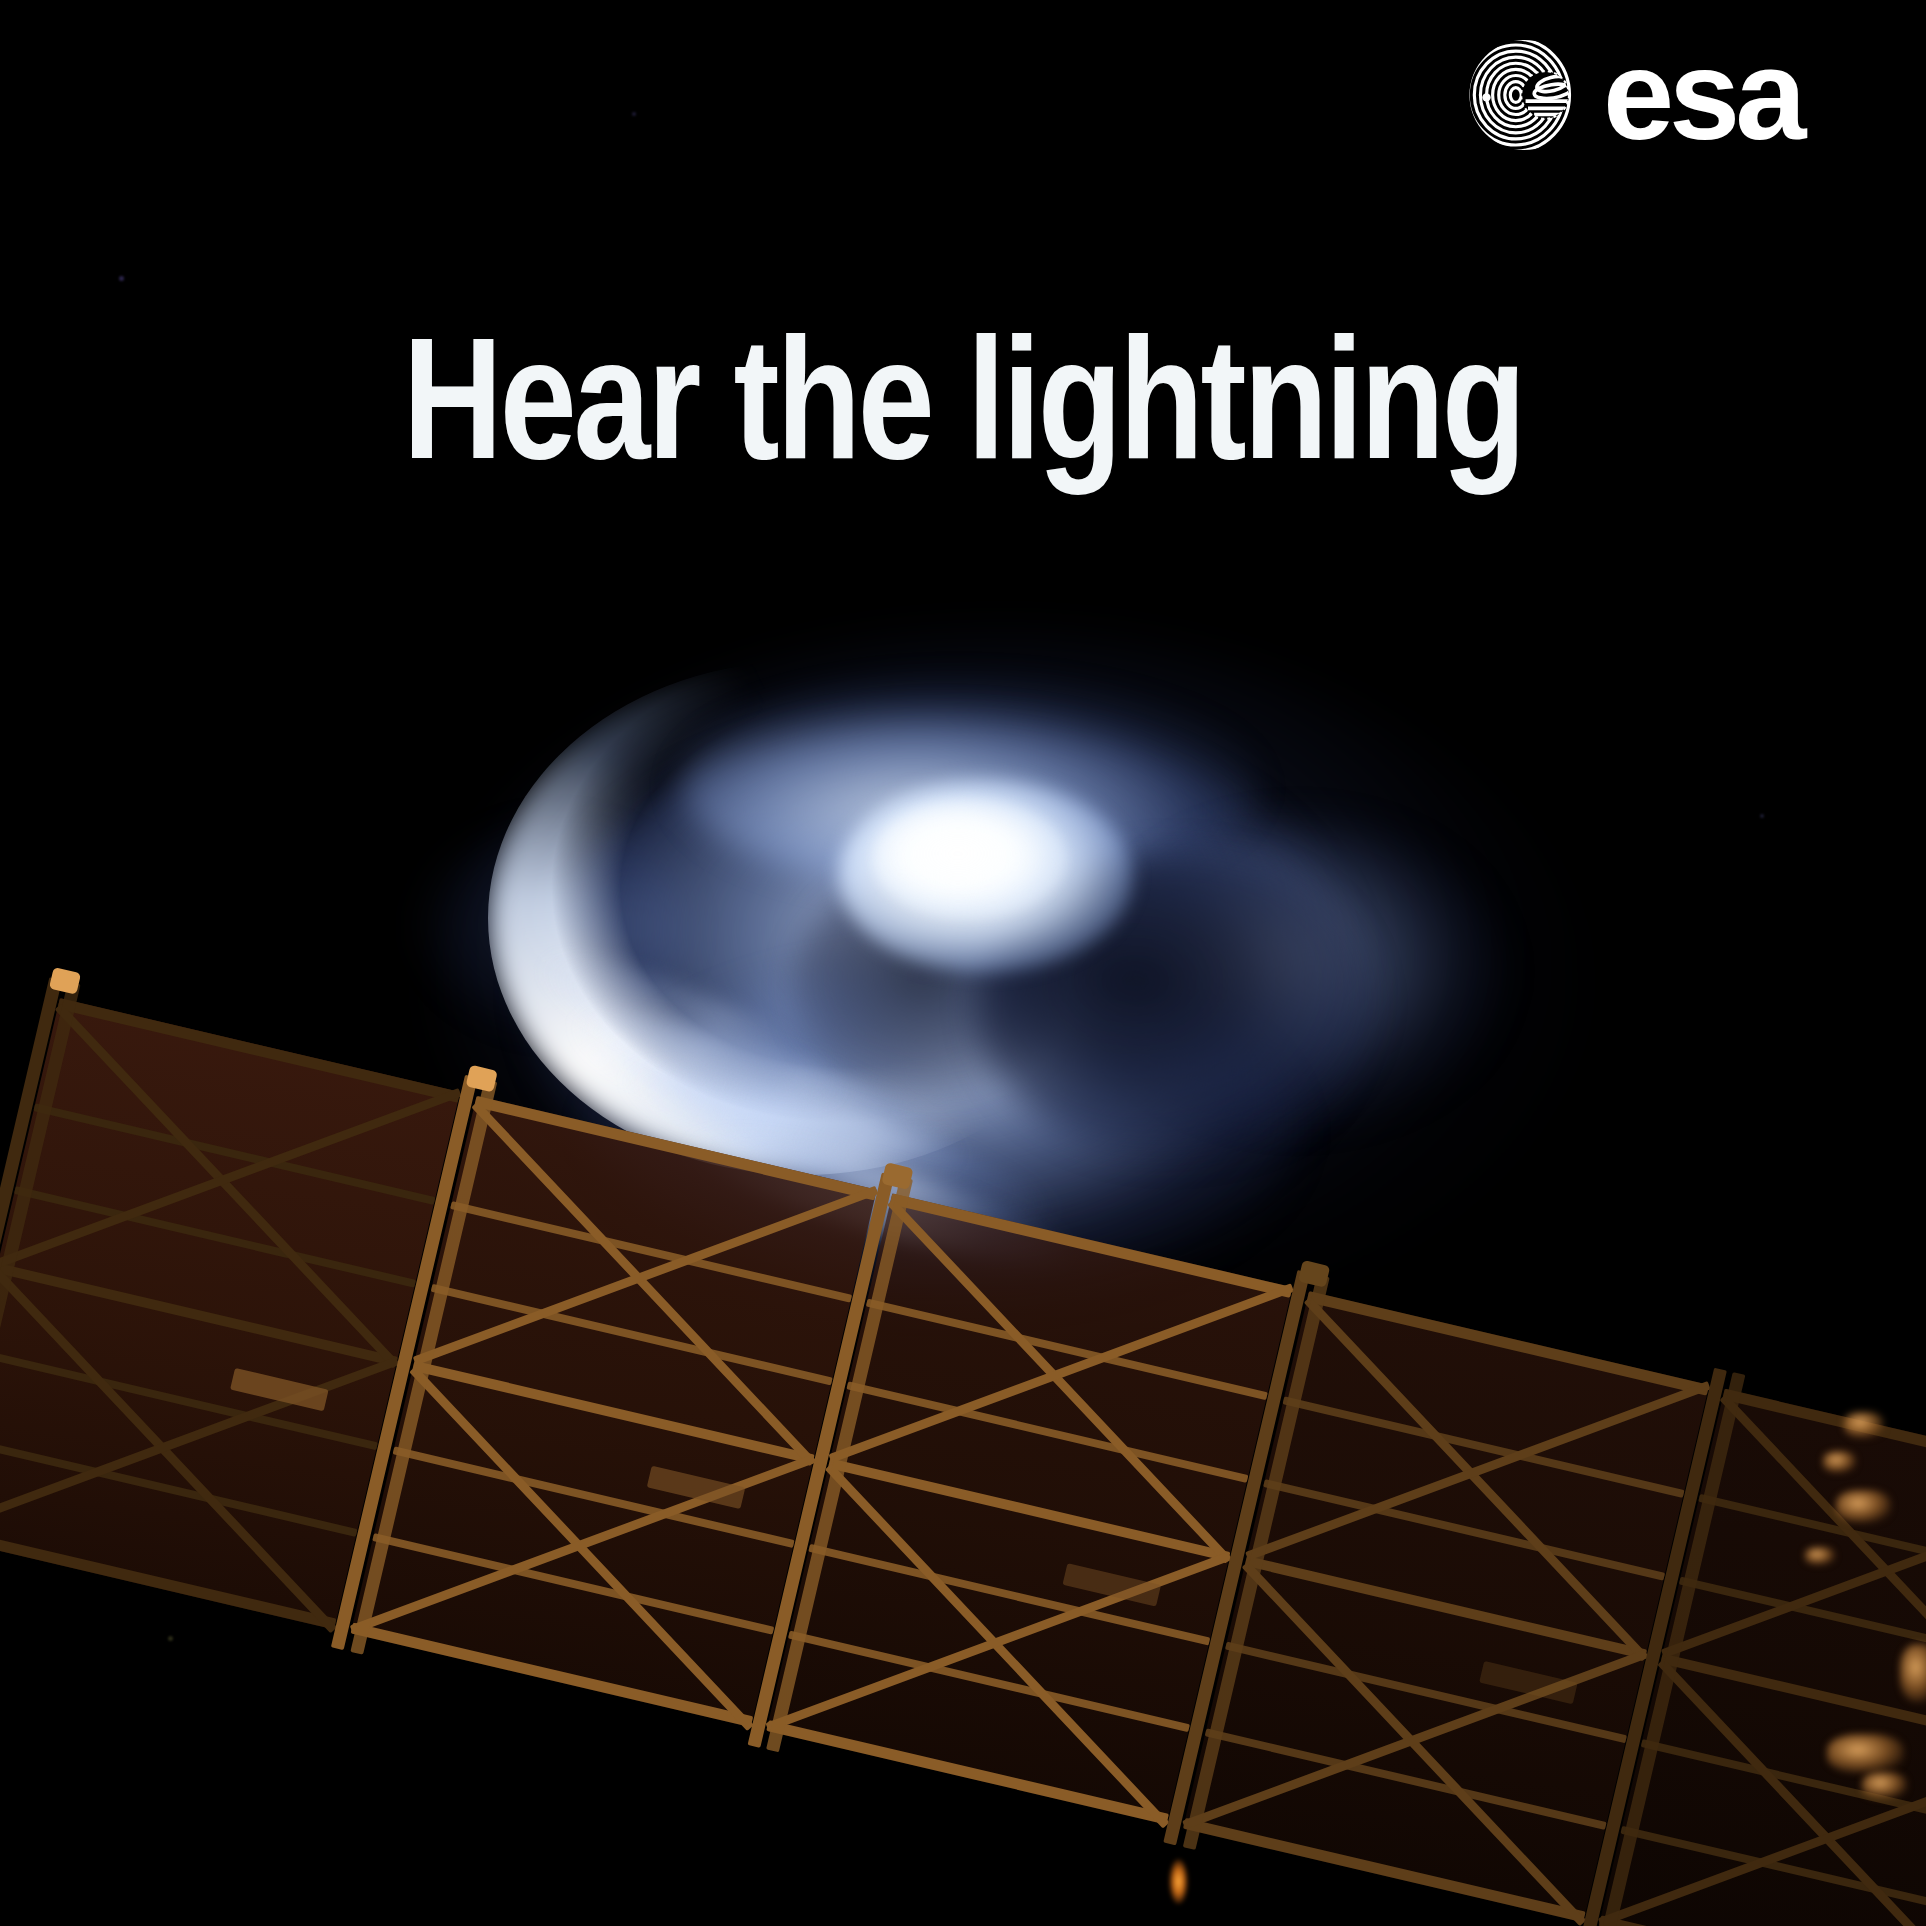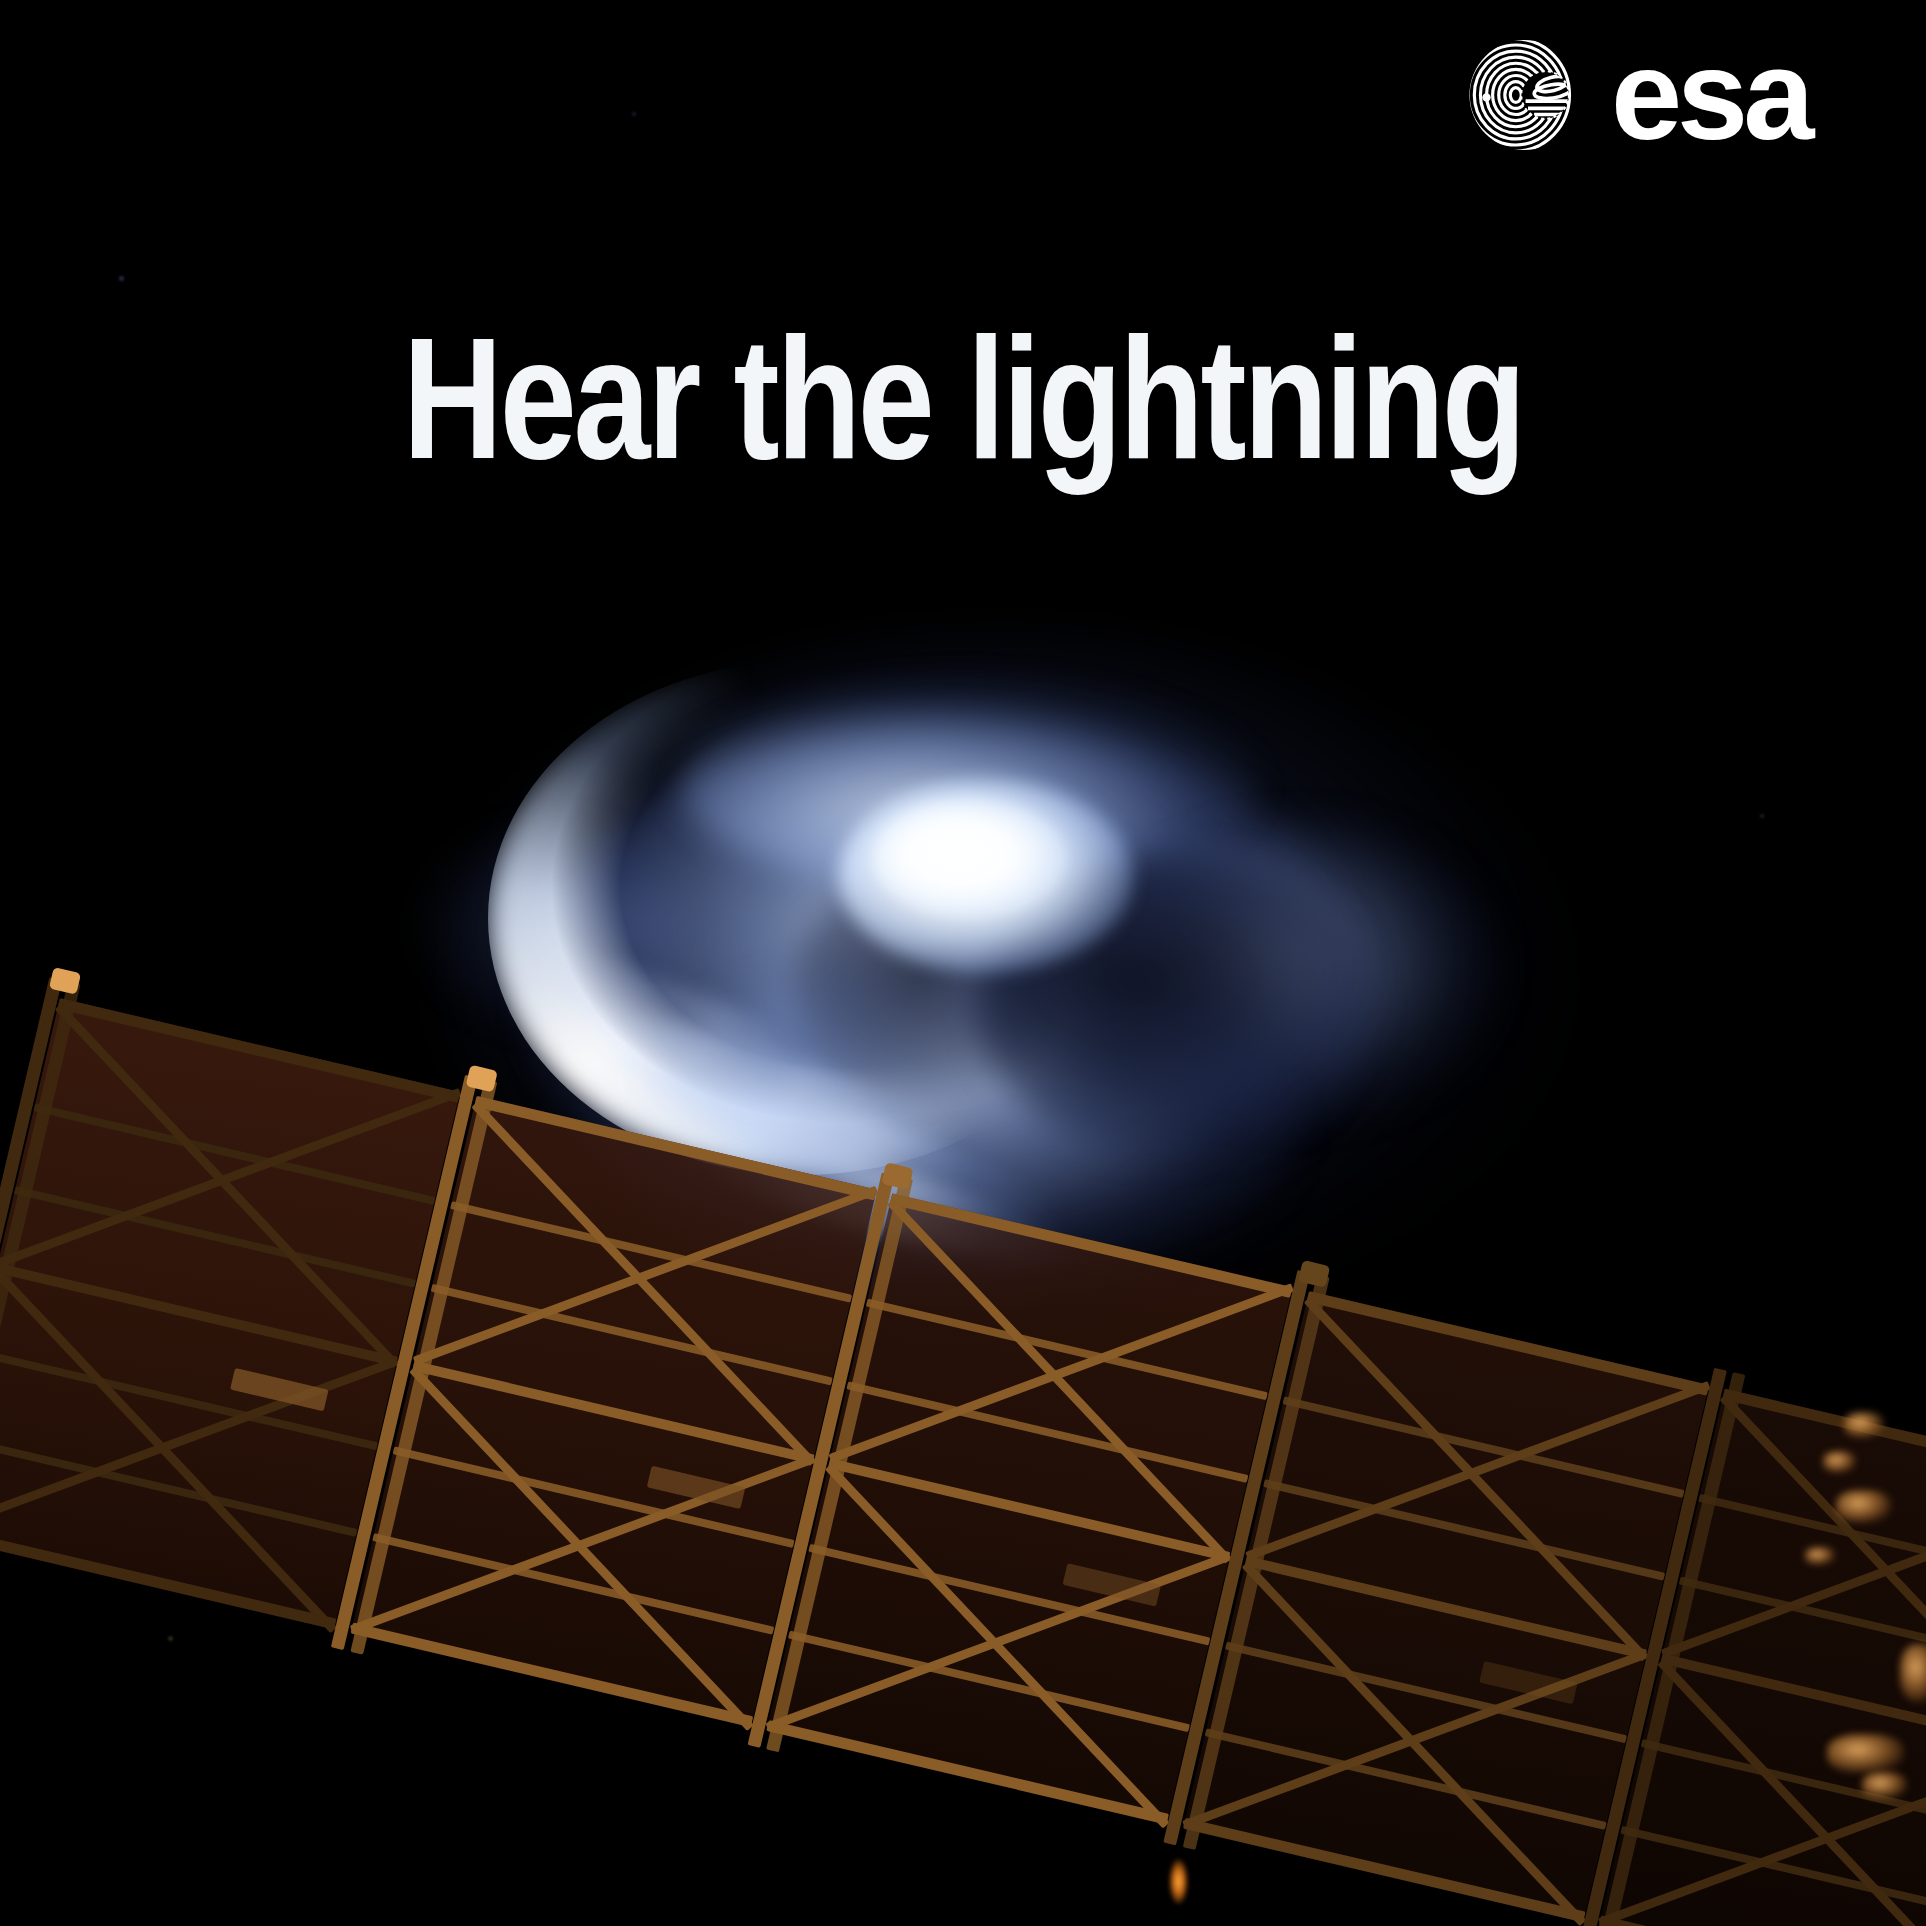--- a/index.html
+++ b/index.html
@@ -22,21 +22,21 @@
     transform:scaleX(0.80);
     transform-origin:50% 50%;
     white-space:nowrap;
     text-shadow:0 3.9px 16.7px rgba(0,0,0,.85);
   }
 
   
   #esa-logo{
     position:absolute;right:80px;top:31px;
     width:379px;height:128px;
-    display:flex;align-items:center;gap:22px;
+    display:flex;align-items:center;gap:14px;
   }
   #esa-mark{width:122px;height:122px;flex:0 0 auto;}
   #esa-word{
     color:#ffffff;font-weight:700;font-size:128px;line-height:122px;
     letter-spacing:-5.1px;
     font-family:"Liberation Sans", sans-serif;
   }
 
   
   .star{position:absolute;border-radius:50%;pointer-events:none;}

